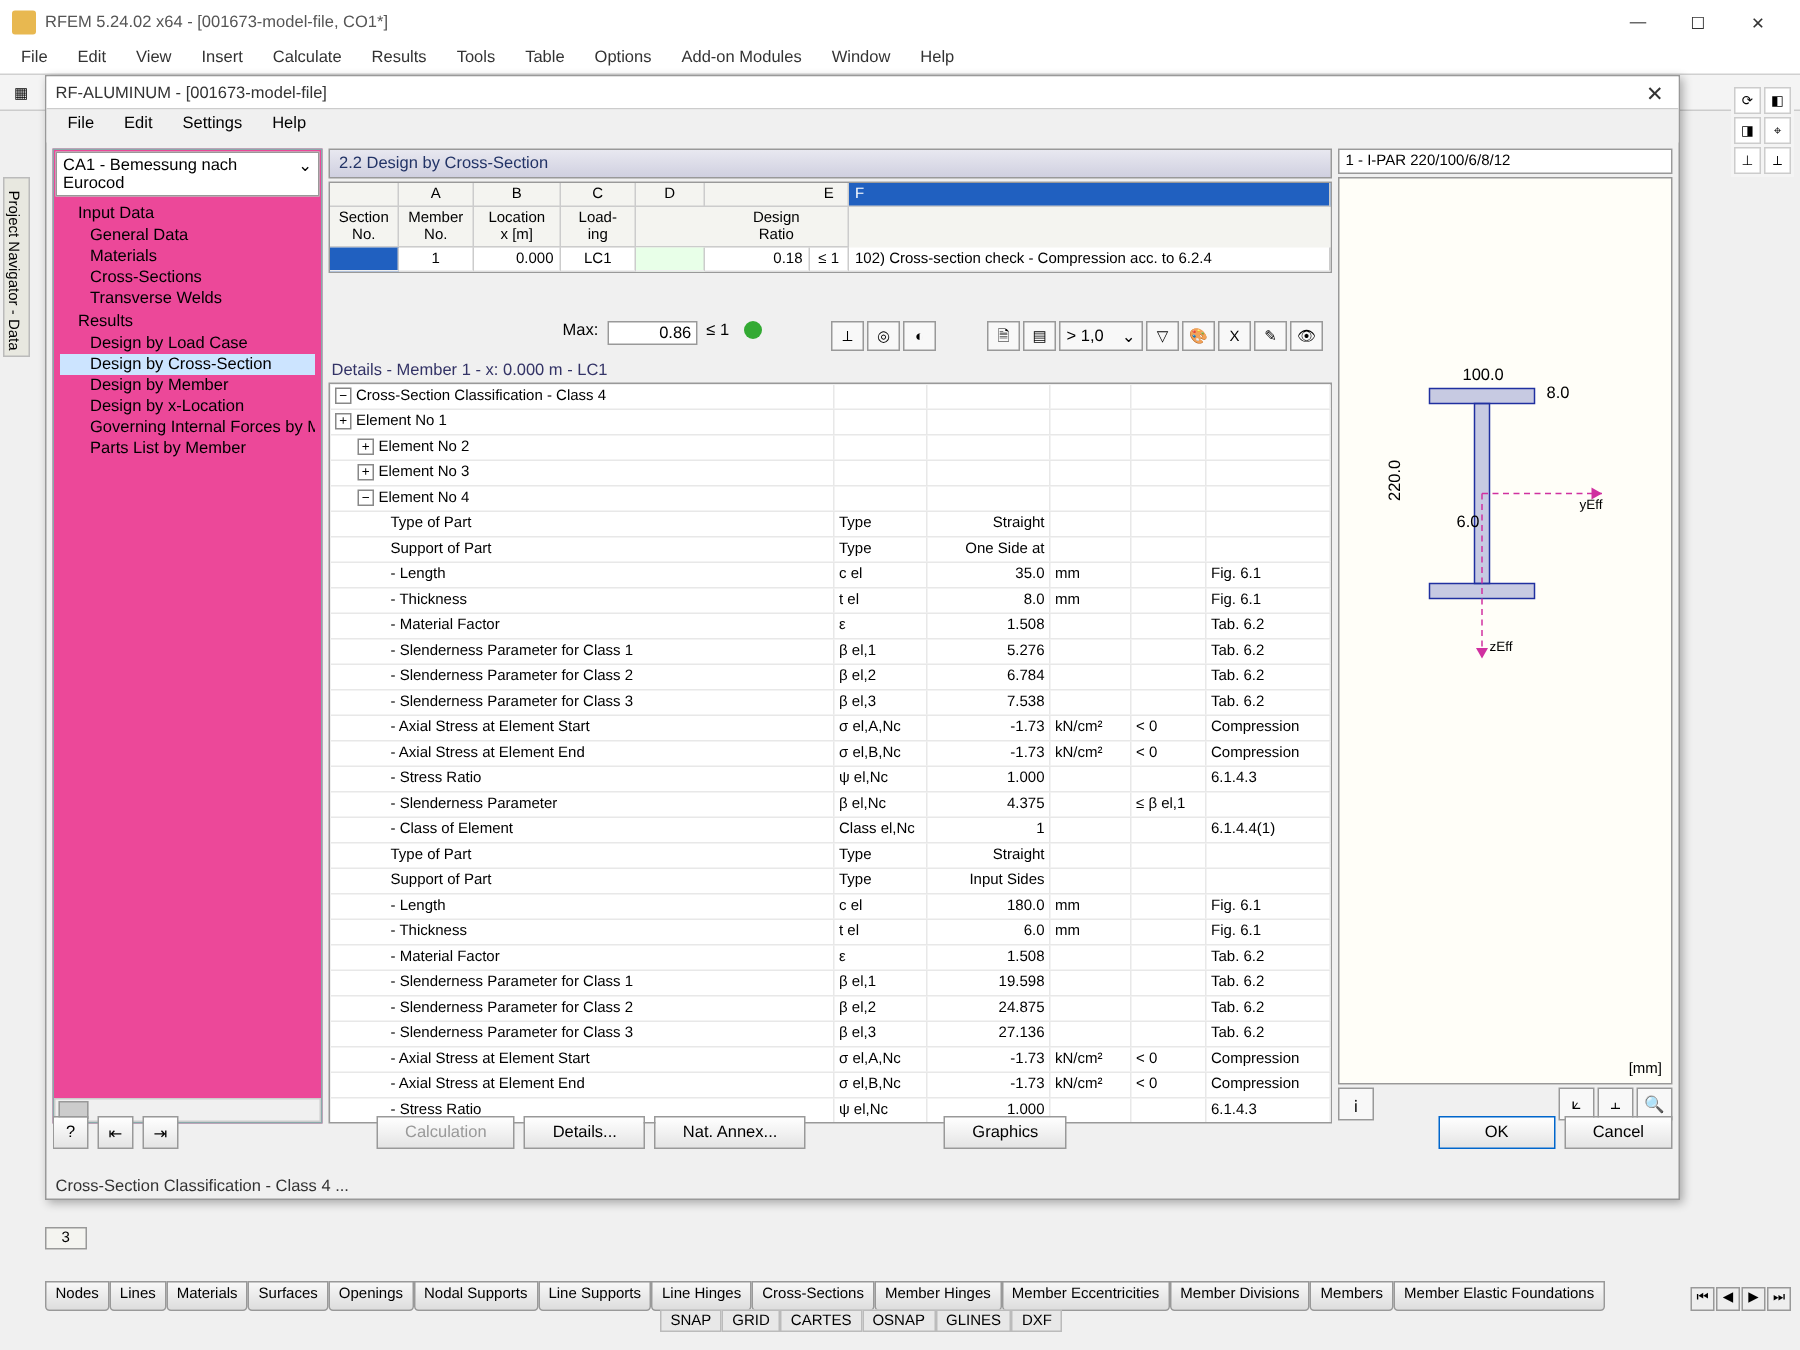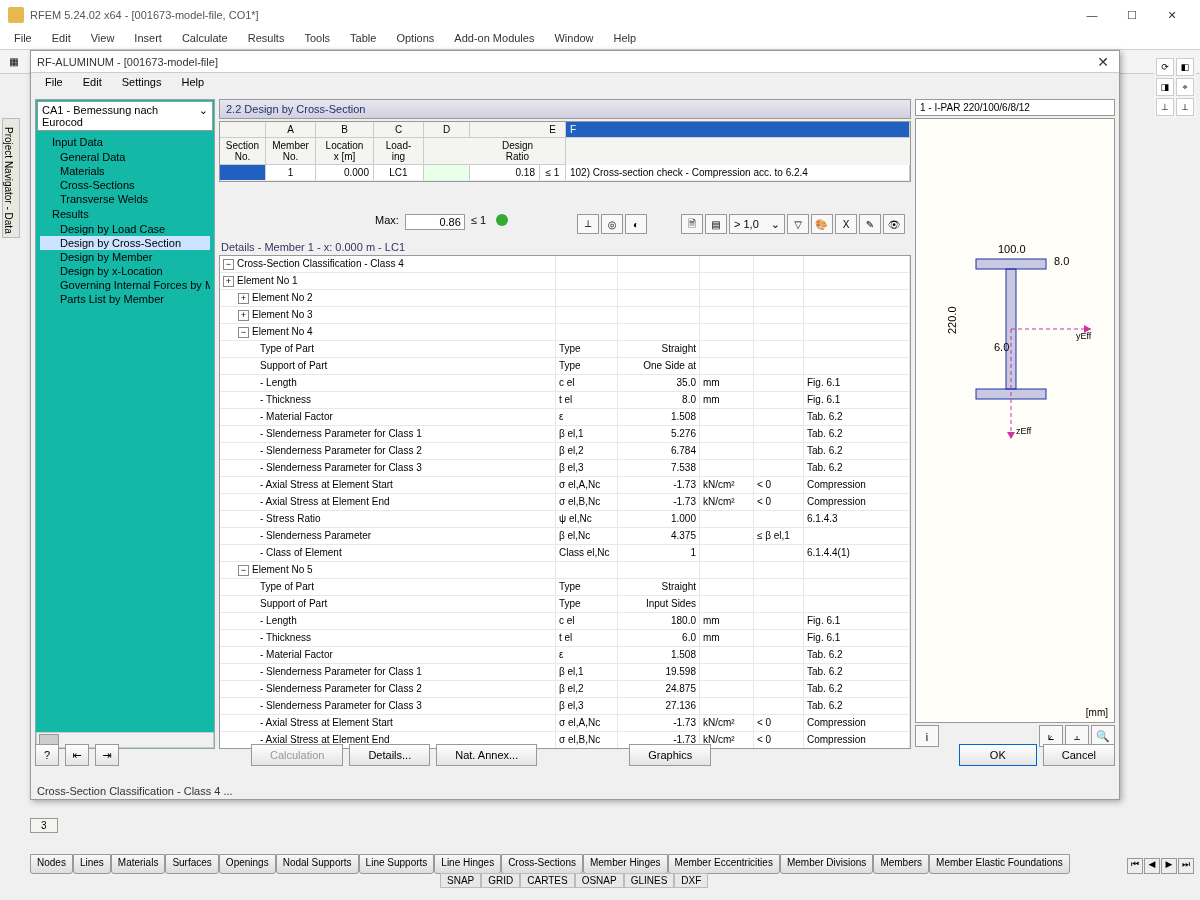--- a/index.html
+++ b/index.html
@@ -13,21 +13,21 @@
 .main-toolbar { height: 24px; background:#f4f4f4; border-bottom:1px solid #ccc; display:flex; align-items:center; padding:0 4px; gap:2px;}
 .main-toolbar .tbtn { width:20px; height:20px; border:1px solid transparent; display:flex; align-items:center; justify-content:center; font-size:10px;}
 .right-toolbar { position:absolute; right:4px; top:56px; width:42px; display:flex; flex-wrap:wrap; gap:2px; padding:2px; background:#f4f4f4; }
 .right-toolbar .tbtn { width:18px; height:18px; border:1px solid #ccc; background:#fff; font-size:9px; display:flex; align-items:center; justify-content:center;}
 .modal { position:absolute; left:30px; top:50px; width:1090px; height:750px; background:#f0f0f0; border:1px solid #999; box-shadow: 2px 2px 6px rgba(0,0,0,0.3);}
 .modal-title { height:22px; background:#fff; display:flex; align-items:center; padding:0 6px; color:#333; border-bottom:1px solid #ccc;}
 .modal-title .close { margin-left:auto; font-size:14px; padding:0 4px;}
 .modal-menu { height:22px; display:flex; padding:0 4px; background:#f0f0f0;}
 .modal-menu div { padding:3px 10px;}
 .modal-body { display:flex; height:658px; }
-.left-pane { width:180px; border:1px solid #8aa; background:#14b8a6; margin:4px 2px 4px 4px; display:flex; flex-direction:column;}
+.left-pane { width:180px; border:1px solid #8aa; background:#ec4899; margin:4px 2px 4px 4px; display:flex; flex-direction:column;}
 .combo { border:1px solid #999; background:#fff; margin:1px; padding:2px 4px; display:flex; justify-content:space-between; }
 .tree { flex:1; overflow:hidden; padding:2px 4px; }
 .tree .group { font-weight:normal; color:#000; margin:2px 12px;}
 .tree .item { padding:1px 0 1px 20px; color:#000; white-space:nowrap; overflow:hidden;}
 .tree .item.selected { background:#cce4ff;}
 .middle-pane { flex:1; margin:4px 2px; display:flex; flex-direction:column; }
 .section-heading { background:linear-gradient(#e8e8f0,#d0d0e0); border:1px solid #999; padding:3px 6px; color:#223366; font-weight:normal;}
 .top-grid { border:1px solid #999; background:#fff; margin-top:2px;}
 .hdr-row { display:flex; background:#f4f4f0;}
 .hdr-row div { border-right:1px solid #ccc; border-bottom:1px solid #ccc; padding:2px 4px; text-align:center; font-size:10px;}
@@ -41,21 +41,21 @@
 .max-row .btns { margin-left:auto; display:flex; gap:2px;}
 .max-row .btns .b, .max-row .sel { width:22px; height:20px; border:1px solid #999; background:#f8f8f8; display:flex; align-items:center; justify-content:center; font-size:10px;}
 .max-row .sel { width:56px; justify-content:space-between; padding:0 4px;}
 .details-title { color:#336; padding:4px 2px 2px 2px;}
 .details-grid { flex:1; border:1px solid #999; background:#fff; overflow:auto; position:relative;}
 .dg-row { display:flex; border-bottom:1px solid #e8e8e8; }
 .dg-row div { border-right:1px solid #e8e8e8; padding:1px 3px; height:16px; line-height:14px; overflow:hidden; font-size:10px;}
 .dg-tree { width:336px; white-space:nowrap;}
 .dg-c1{width:62px} .dg-c2{width:82px; text-align:right;} .dg-c3{width:54px} .dg-c4{width:50px} .dg-c5{flex:1}
 .exp { display:inline-block; width:11px; height:11px; border:1px solid #888; text-align:center; line-height:9px; font-size:9px; margin-right:3px; background:#fff;}
-.right-pane { width:200px; margin:4px 4px 4px 2px; display:flex; flex-direction:column;}
+.right-pane { width:223px; margin:4px 4px 4px 2px; display:flex; flex-direction:column;}
 .cs-title { border:1px solid #999; background:#fff; padding:2px 4px; margin-bottom:2px; font-size:10px;}
 .cs-view { flex:1; border:1px solid #999; background:#fffef8; position:relative;}
 .cs-tools { height:24px; display:flex; gap:2px; margin-top:2px;}
 .cs-tools .b { width:24px; height:22px; border:1px solid #999; background:#f8f8f8; display:flex; align-items:center; justify-content:center;}
 .bottom-bar { position:absolute; bottom:30px; left:4px; right:4px; height:28px; display:flex; align-items:center; gap:6px;}
 .bottom-bar .b { height:22px; padding:0 18px; border:1px solid #999; background:linear-gradient(#fff,#e4e4e4); display:flex; align-items:center;}
 .bottom-bar .b.primary { border:1px solid #0066cc; color:#000;}
 .bottom-bar .b.disabled { color:#999; }
 .bottom-bar .ib { width:24px; height:22px; border:1px solid #999; background:linear-gradient(#fff,#e4e4e4); display:flex; align-items:center; justify-content:center;}
 .status { position:absolute; bottom:2px; left:6px; color:#333;}
@@ -350,28 +350,20 @@
             <div class="dg-c4">≤ β el,1</div>
             <div class="dg-c5"></div>
           </div>
           <div class="dg-row">
             <div class="dg-tree" style="padding-left:40px">- Class of Element</div>
             <div class="dg-c1">Class el,Nc</div>
             <div class="dg-c2">1</div>
             <div class="dg-c3"></div>
             <div class="dg-c4"></div>
             <div class="dg-c5">6.1.4.4(1)</div>
-          </div>
-          <div class="dg-row">
-            <div class="dg-tree" style="padding-left:18px"><span class="exp">−</span>Element No 5</div>
-            <div class="dg-c1"></div>
-            <div class="dg-c2"></div>
-            <div class="dg-c3"></div>
-            <div class="dg-c4"></div>
-            <div class="dg-c5"></div>
           </div>
           <div class="dg-row">
             <div class="dg-tree" style="padding-left:40px">Type of Part</div>
             <div class="dg-c1">Type</div>
             <div class="dg-c2">Straight</div>
             <div class="dg-c3"></div>
             <div class="dg-c4"></div>
             <div class="dg-c5"></div>
           </div>
           <div class="dg-row">

